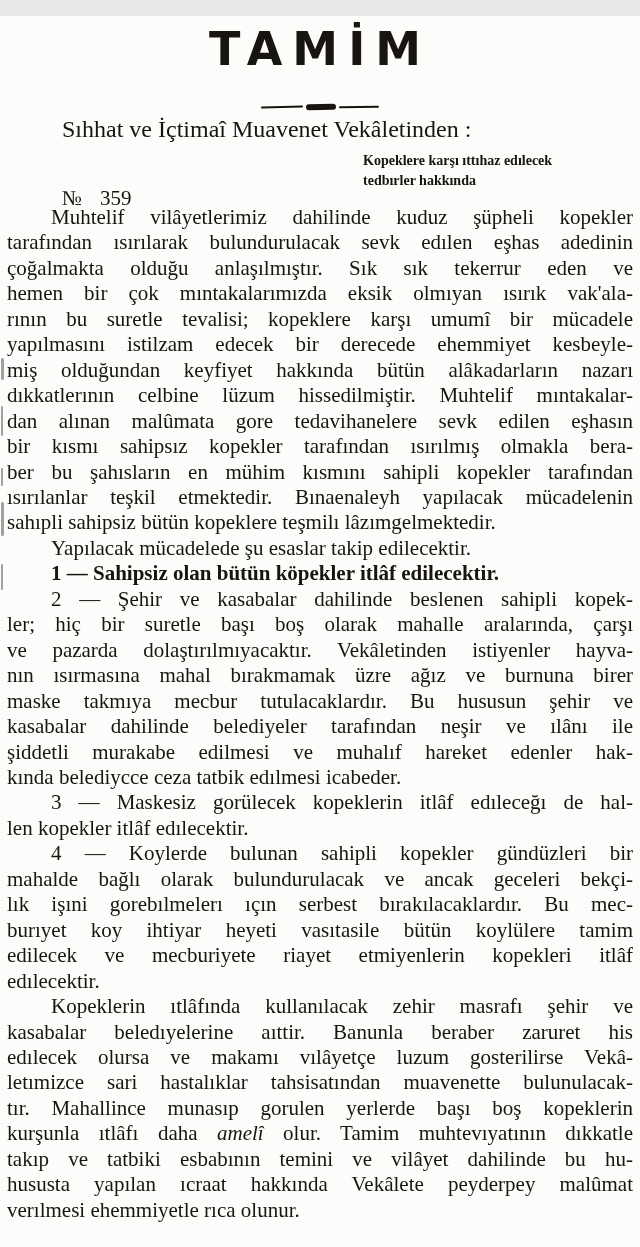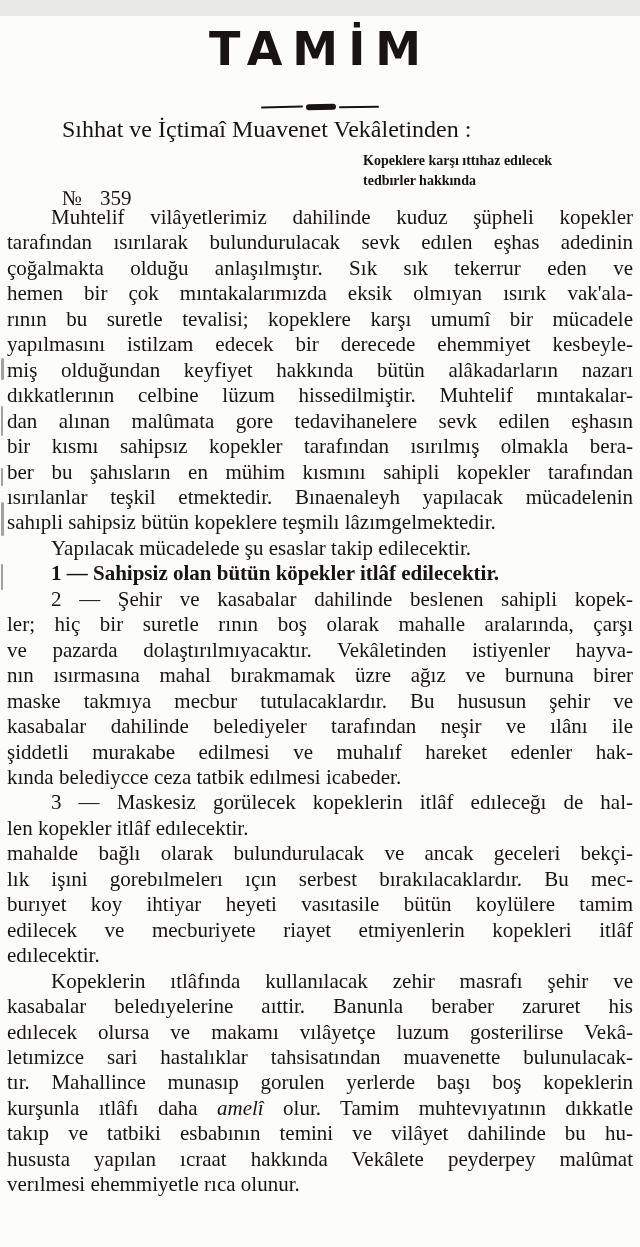--- a/index.html
+++ b/index.html
@@ -101,29 +101,30 @@
       <div class="ln">miş olduğundan keyfiyet hakkında bütün alâkadarların nazarı</div>
       <div class="ln">dıkkatlerının celbine lüzum hissedilmiştir. Muhtelif mıntakalar-</div>
       <div class="ln">dan alınan malûmata gore tedavihanelere sevk edilen eşhasın</div>
       <div class="ln">bir kısmı sahipsız kopekler tarafından ısırılmış olmakla bera-</div>
       <div class="ln">ber bu şahısların en mühim kısmını sahipli kopekler tarafından</div>
       <div class="ln">ısırılanlar teşkil etmektedir. Bınaenaleyh yapılacak mücadelenin</div>
       <div class="ln last">sahıpli sahipsiz bütün kopeklere teşmilı lâzımgelmektedir.</div>
       <div class="ln first last">Yapılacak mücadelede şu esaslar takip edilecektir.</div>
       <div class="ln first last bold">1 — Sahipsiz olan bütün köpekler itlâf edilecektir.</div>
       <div class="ln first">2 — Şehir ve kasabalar dahilinde beslenen sahipli kopek-</div>
-      <div class="ln">ler; hiç bir suretle rının boş  olarak mahalle aralarında,  çarşı</div>
+      <div class="ln">ler; hiç bir suretle başı boş  olarak mahalle aralarında,  çarşı</div>
       <div class="ln">ve pazarda dolaştırılmıyacaktır. Vekâletinden istiyenler hayva-</div>
       <div class="ln">nın ısırmasına mahal bırakmamak üzre ağız ve burnuna birer</div>
       <div class="ln">maske takmıya mecbur tutulacaklardır. Bu hususun şehir ve</div>
       <div class="ln">kasabalar dahilinde belediyeler tarafından neşir ve ılânı ile</div>
       <div class="ln">şiddetli murakabe edilmesi ve muhalıf hareket edenler hak-</div>
       <div class="ln last">kında belediycce ceza tatbik edılmesi icabeder.</div>
       <div class="ln first">3 — Maskesiz gorülecek kopeklerin itlâf edıleceğı de hal-</div>
       <div class="ln last">len kopekler itlâf edılecektir.</div>
+      <div class="ln first">4 — Koylerde bulunan sahipli kopekler gündüzleri bir</div>
       <div class="ln">mahalde bağlı olarak bulundurulacak ve ancak geceleri bekçi-</div>
       <div class="ln">lık işıni gorebılmelerı ıçın serbest bırakılacaklardır. Bu mec-</div>
       <div class="ln">burıyet koy ihtiyar heyeti vasıtasile bütün koylülere tamim</div>
       <div class="ln">edilecek ve mecburiyete riayet etmiyenlerin kopekleri itlâf</div>
       <div class="ln last">edılecektir.</div>
       <div class="ln first">Kopeklerin ıtlâfında kullanılacak zehir masrafı şehir ve</div>
       <div class="ln">kasabalar beledıyelerine aıttir. Banunla beraber zaruret his</div>
       <div class="ln">edılecek olursa ve makamı vılâyetçe luzum gosterilirse Vekâ-</div>
       <div class="ln">letımizce sari hastalıklar tahsisatından muavenette bulunulacak-</div>
       <div class="ln">tır. Mahallince munasıp gorulen yerlerde başı boş kopeklerin</div>

